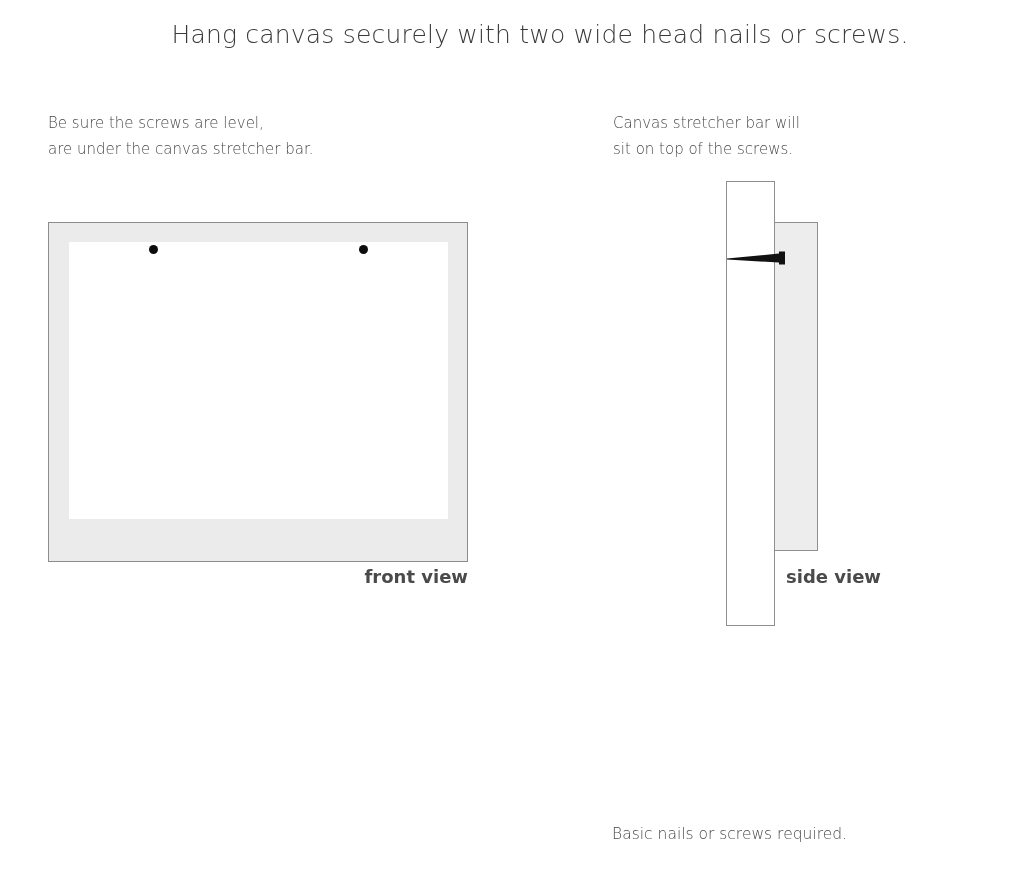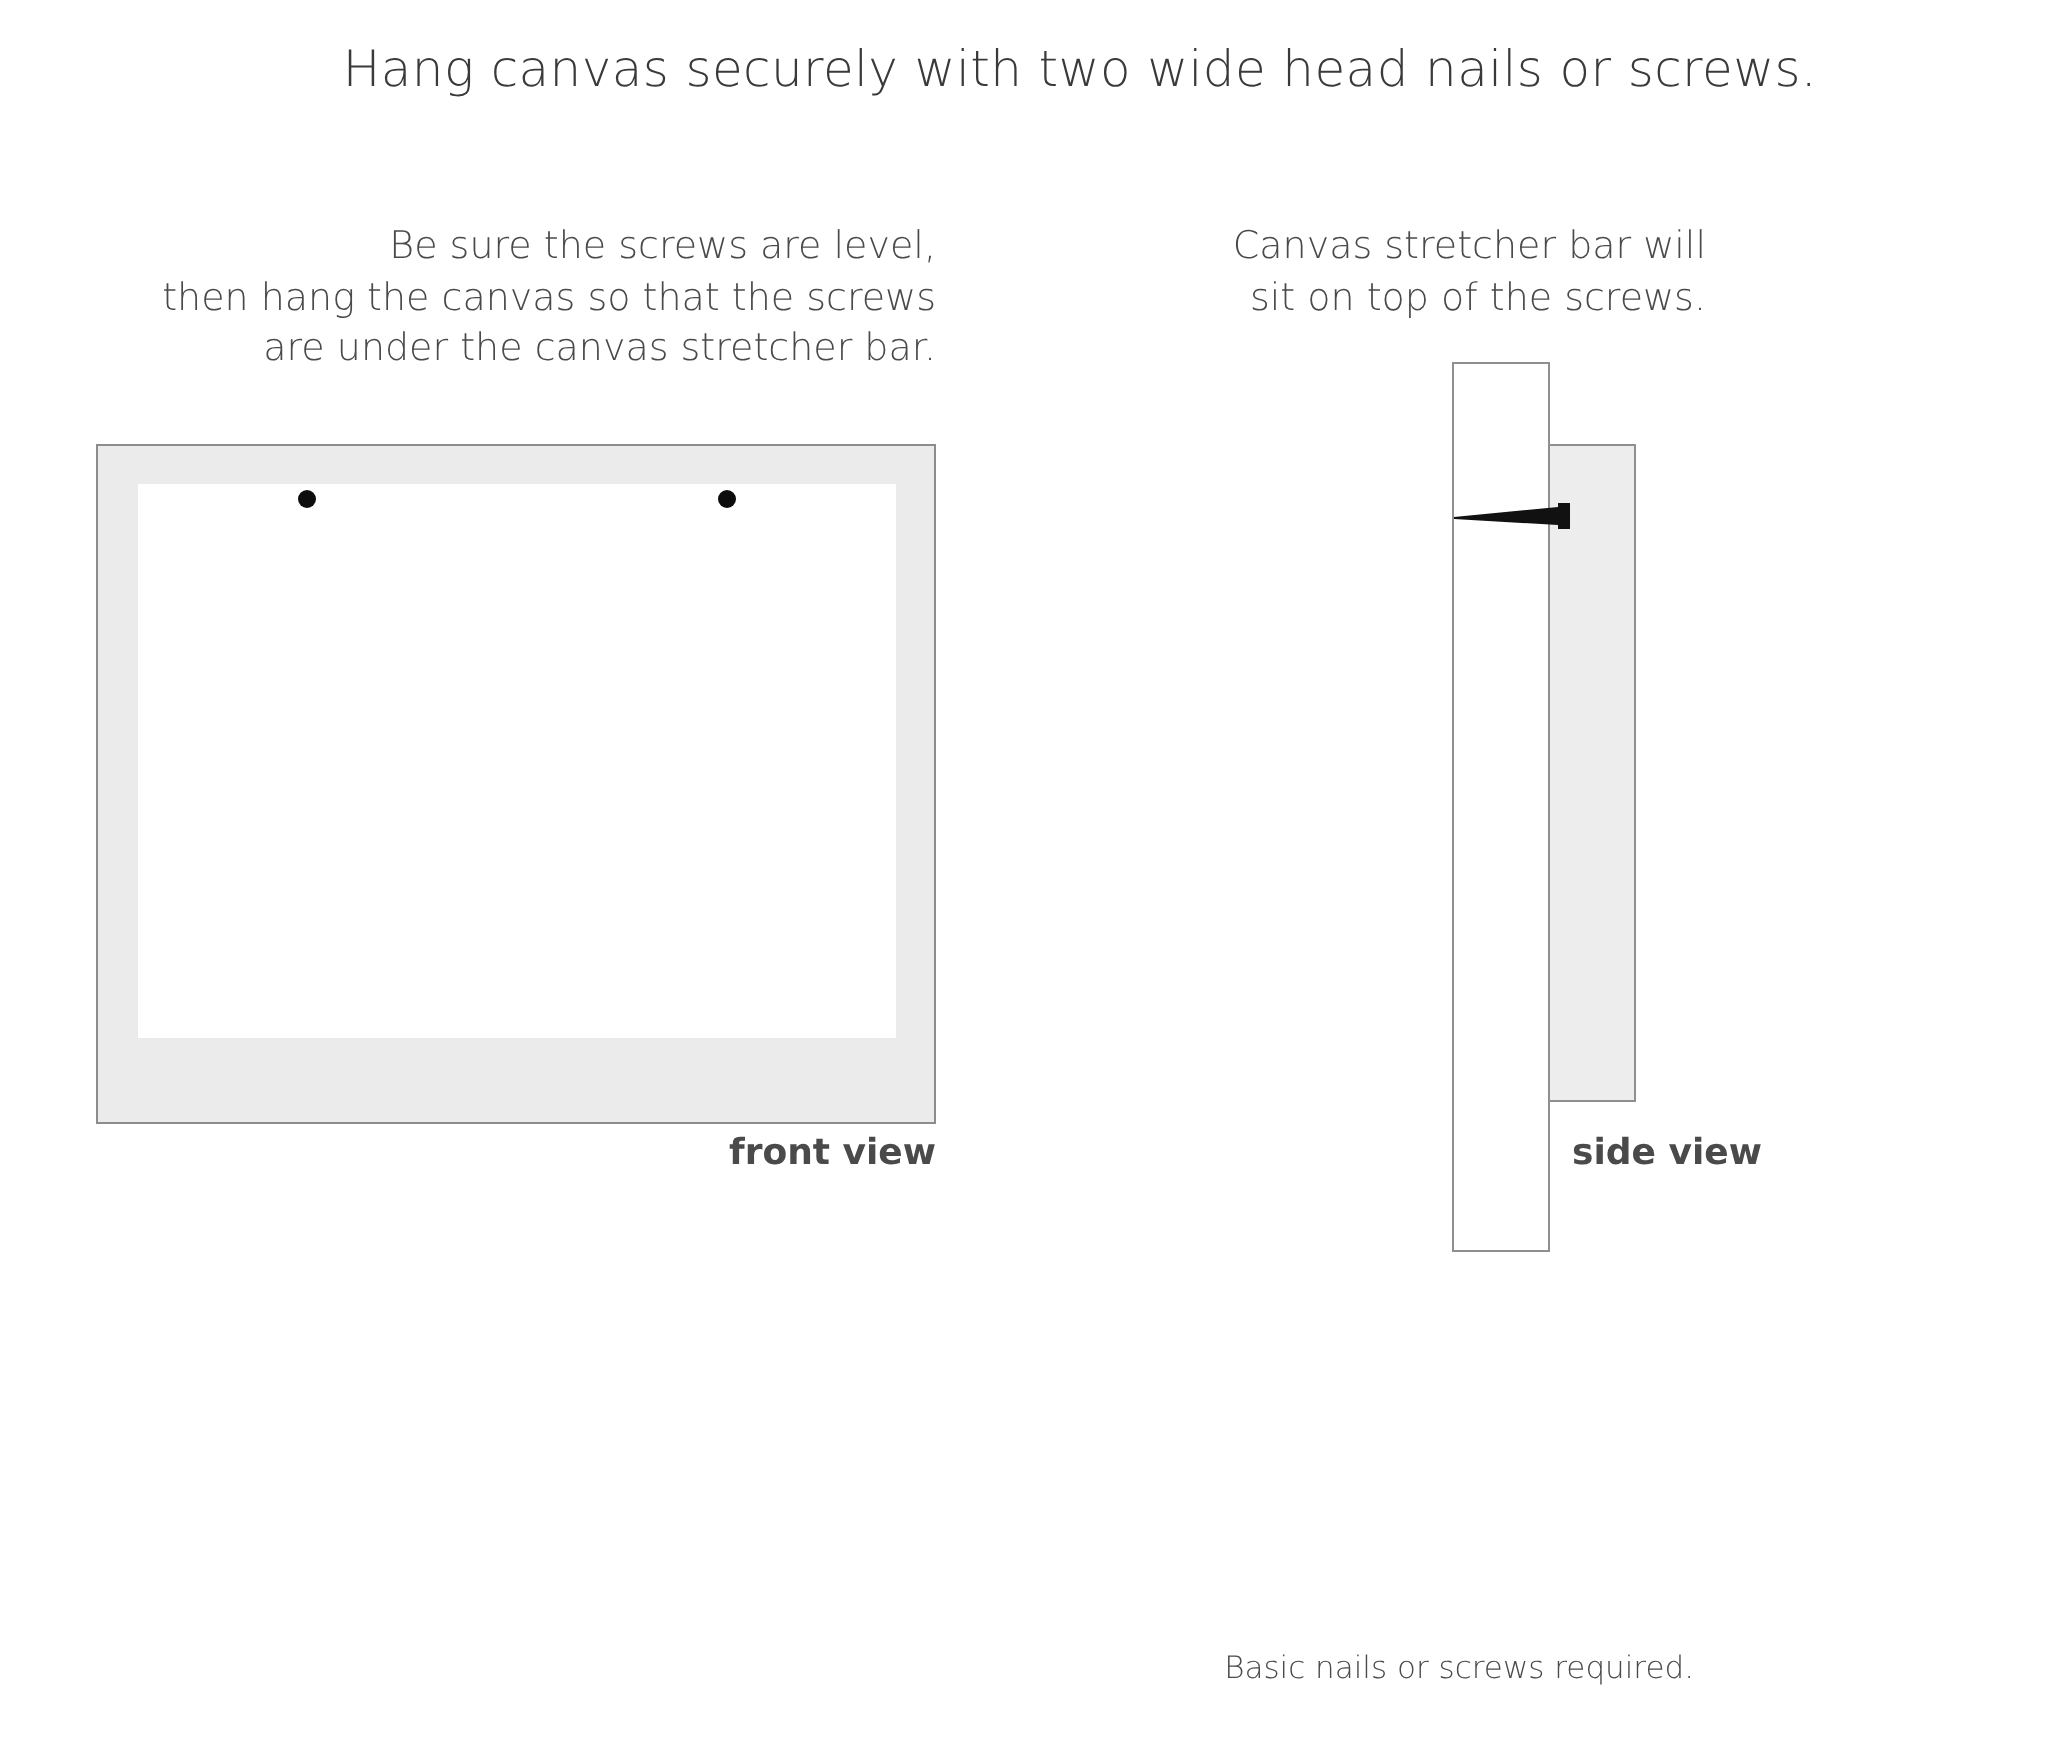--- a/index.html
+++ b/index.html
@@ -35,25 +35,25 @@
     font-size: 25px;
     font-weight: 300;
     letter-spacing: 0.2px;
     color: #3a3a3a;
     white-space: nowrap;
   }
 
   
   .caption {
     position: absolute;
-    font-size: 19px;
+    font-size: 15px;
     font-weight: 300;
     line-height: 25.5px;
     color: #4a4a4a;
-    text-align: right;
+    text-align: left;
   }
   .caption-left {
     left: 20px;
     top: 107px;
     width: 420px;
   }
   .caption-right {
     left: 585px;
     top: 107px;
     width: 240px;
@@ -152,21 +152,20 @@
 </style>
 </head>
 <body>
 
 <div class="stage">
 
   <div class="title">Hang canvas securely with two wide head nails or screws.</div>
 
   <div class="caption caption-left">
     <div>Be sure the screws are level,</div>
-    <div>then hang the canvas so that the screws</div>
     <div>are under the canvas stretcher bar.</div>
   </div>
 
   <div class="caption caption-right">
     <div>Canvas stretcher bar will</div>
     <div>sit on top of the screws.</div>
   </div>
 
   <div class="front-view">
     <div class="front-inner"></div>

